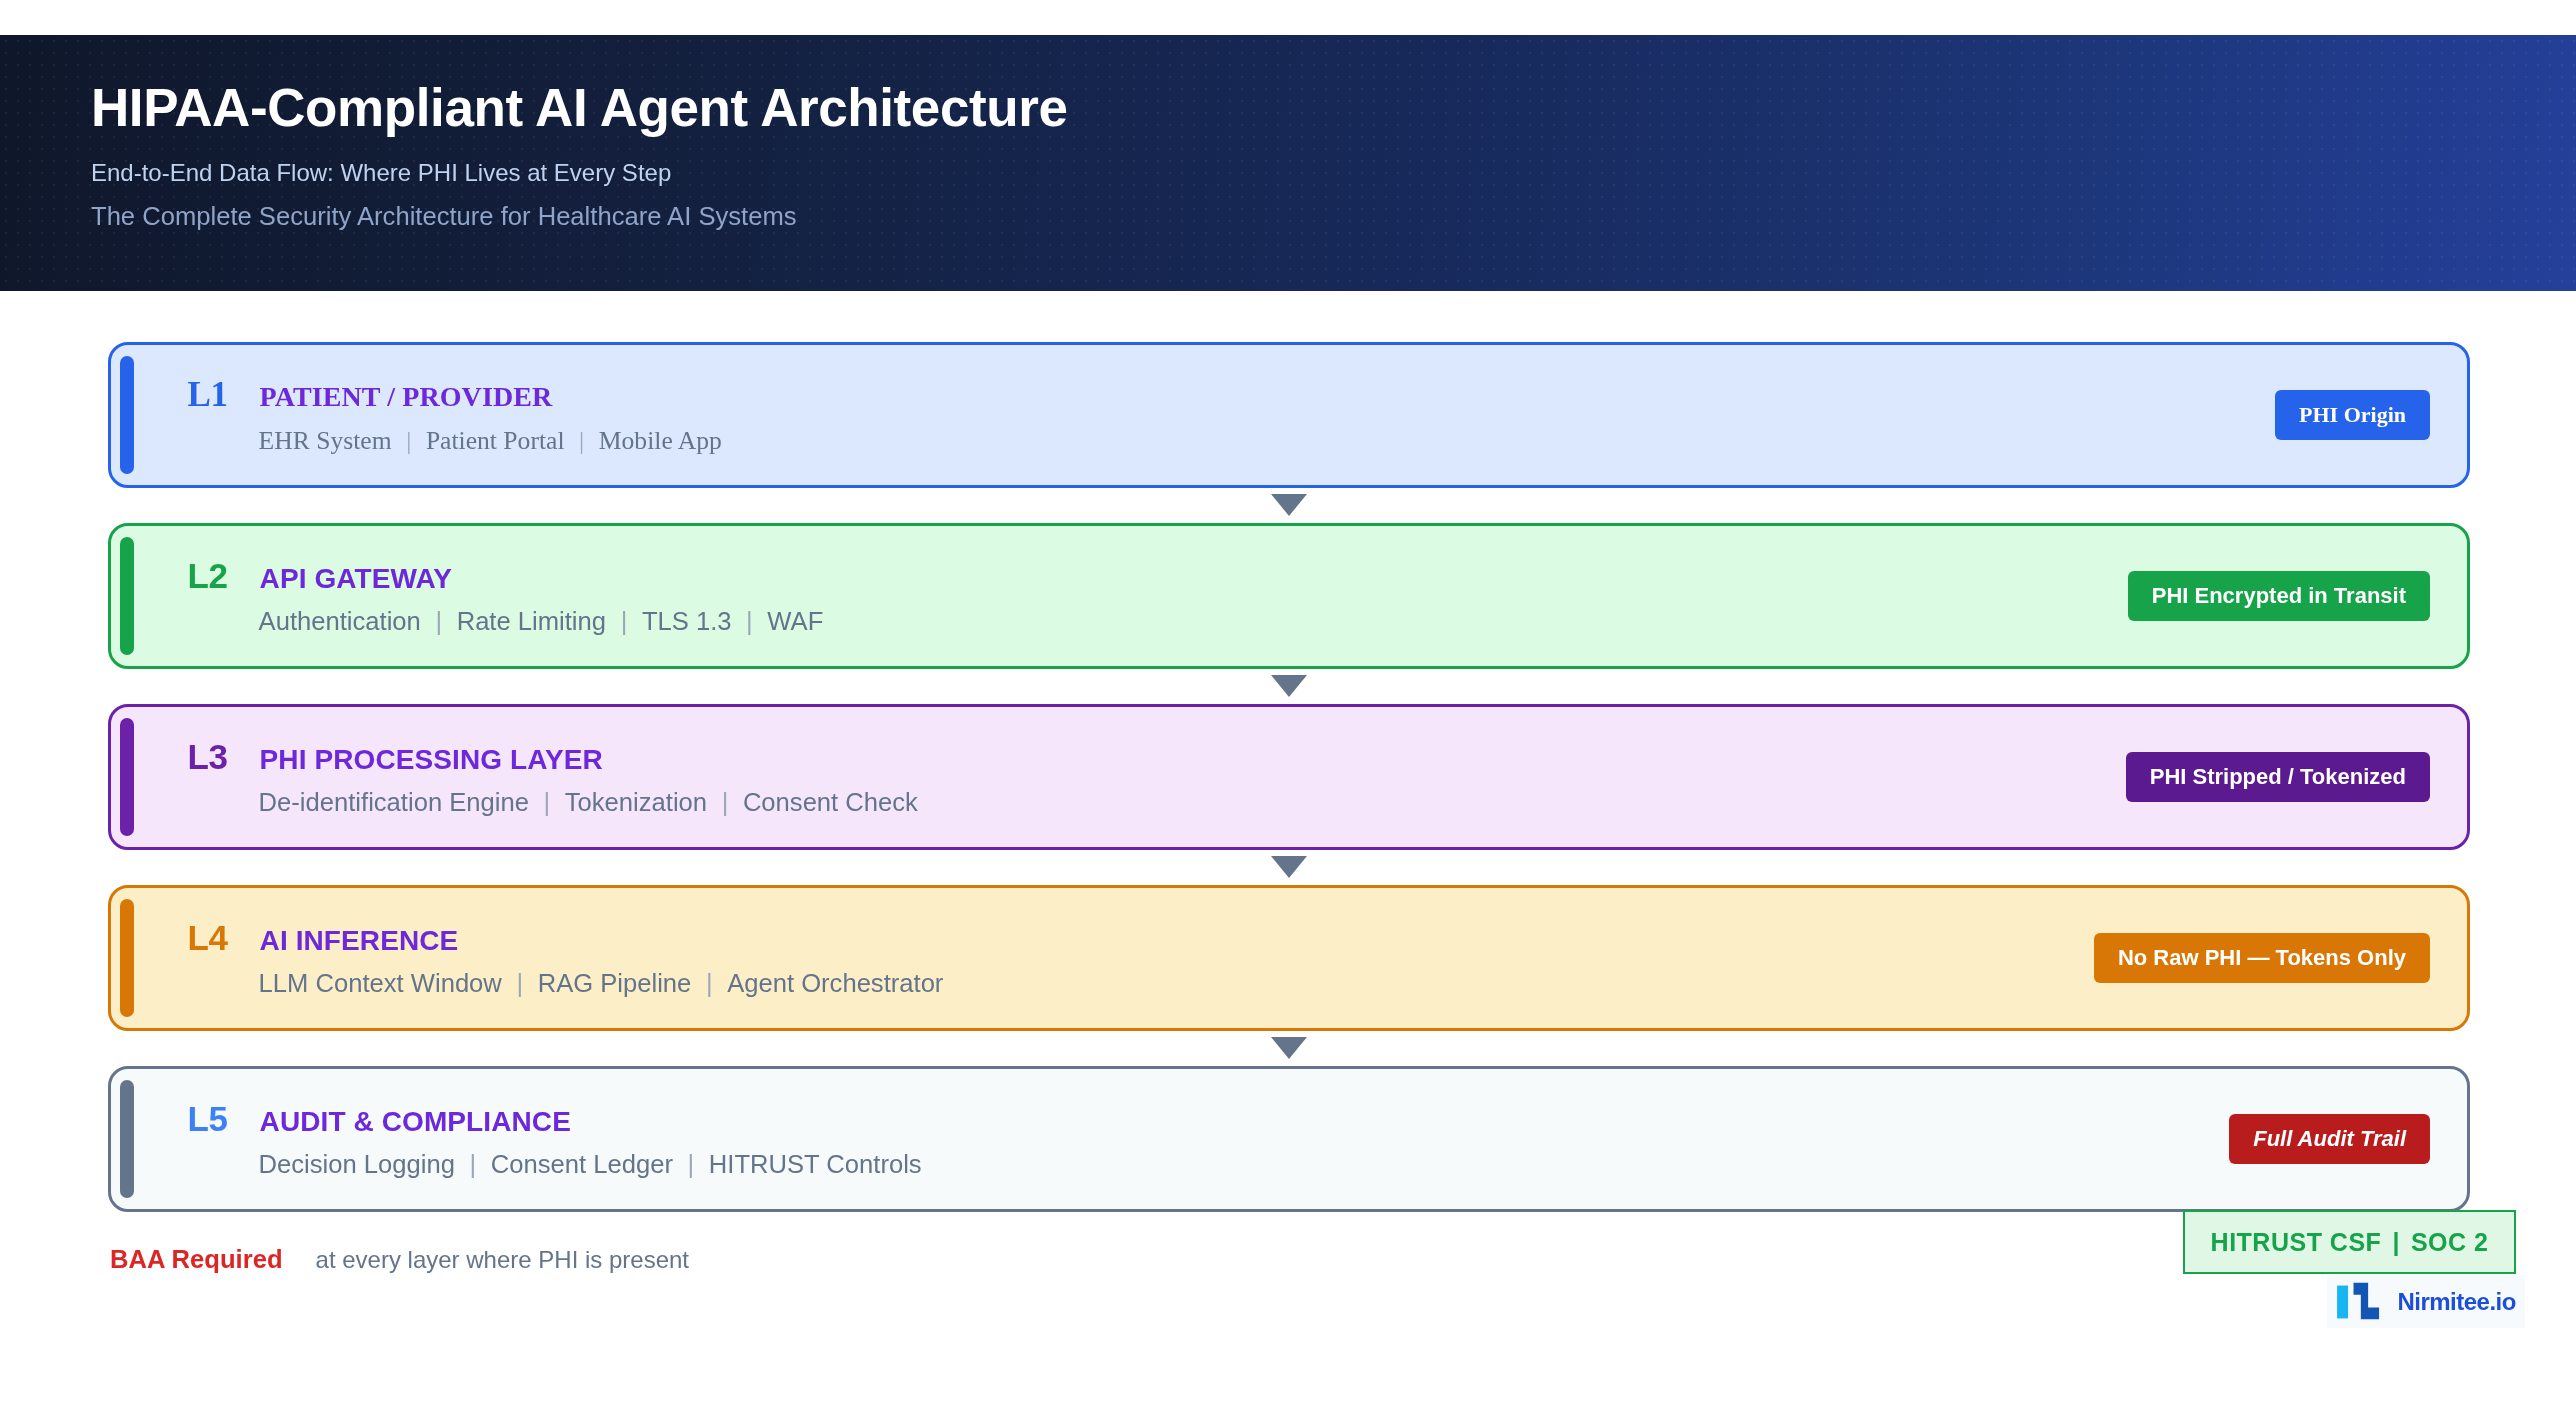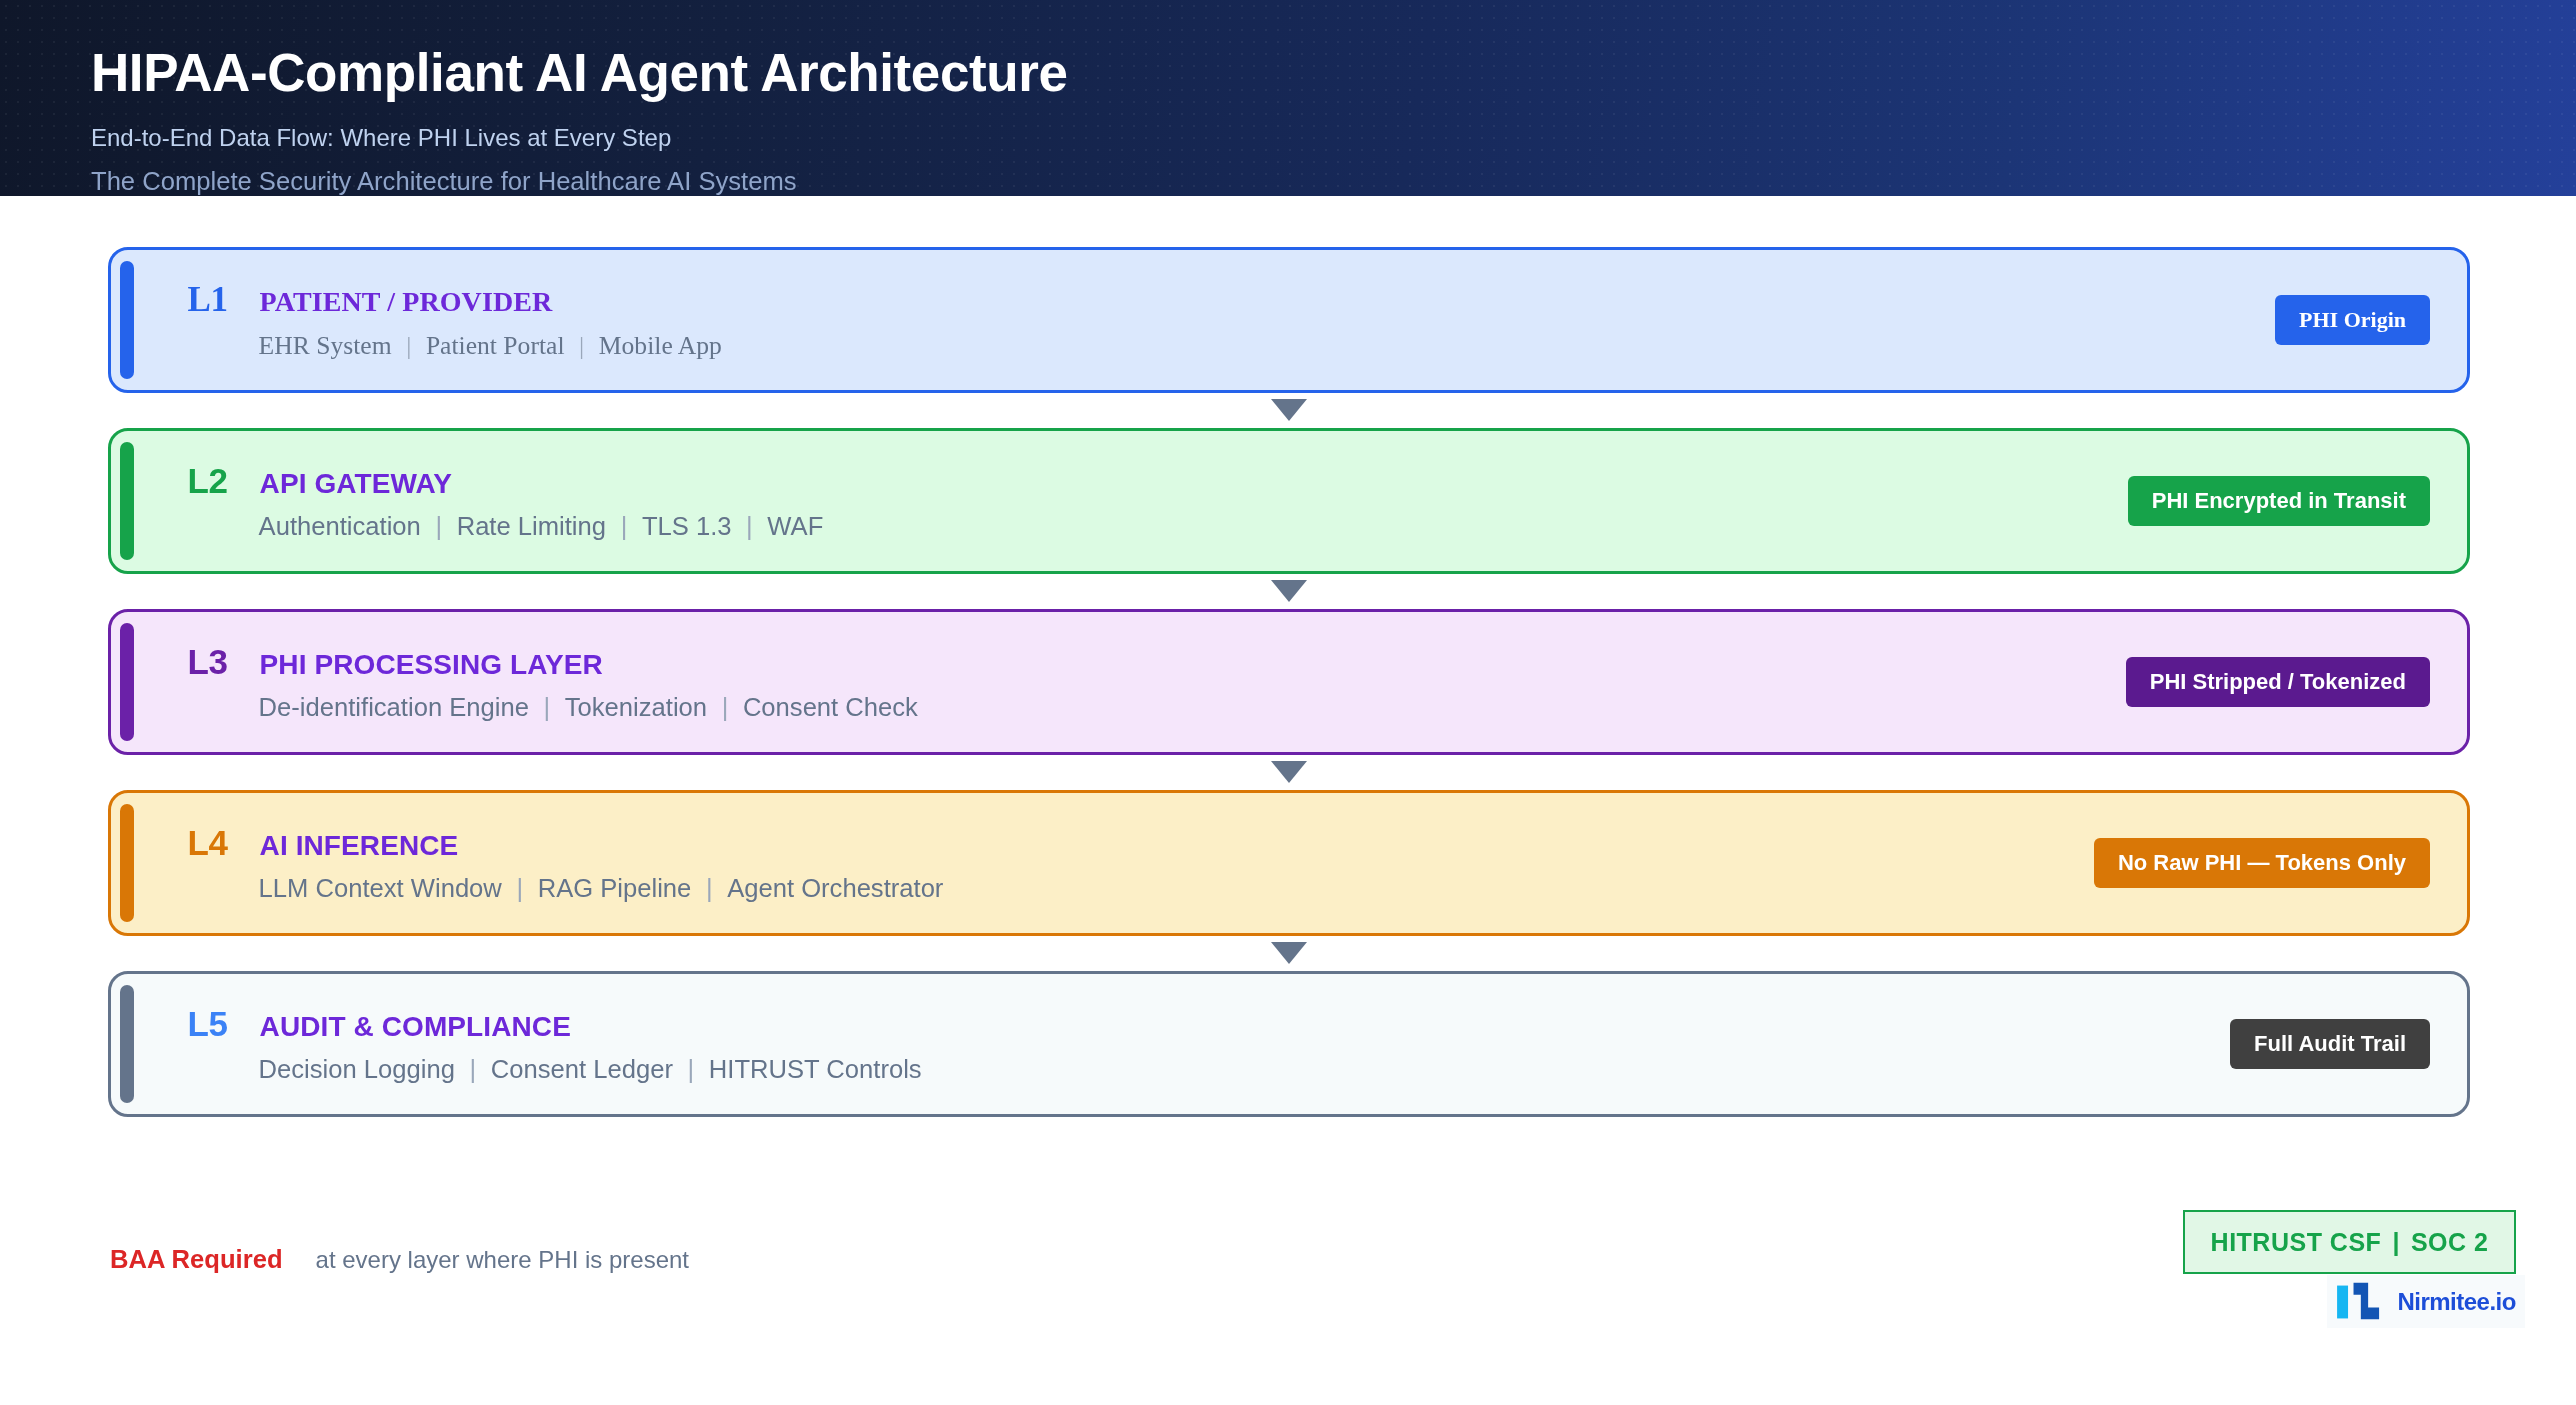--- a/index.html
+++ b/index.html
@@ -6,23 +6,24 @@
   html, body {
     width:2576px; height:1405px;
     background:#ffffff;
     font-family:"Liberation Sans", sans-serif;
     overflow:hidden;
   }
 
   
   .header {
     position:relative;
-    width:2576px; height:196px;
+    width:2576px; height:256px;
     background:linear-gradient(100deg,#0f172a 0%, #13203f 28%, #17295a 55%, #1c3576 78%, #24409a 100%);
     overflow:hidden;
+    margin-top:35px;
   }
   .header-dots {
     position:absolute; inset:0;
     background-image:radial-gradient(rgba(255,255,255,.055) 1.4px, transparent 1.5px);
     background-size:12px 12px;
     pointer-events:none;
   }
   .header-inner { position:relative; padding:42px 0 0 91px; }
   .h-title {
     font-size:53px; font-weight:bold; color:#ffffff;
@@ -244,21 +245,21 @@
               <span class="ltitle">AUDIT &amp; COMPLIANCE</span>
             </div>
             <div class="lsubs">
               <span>Decision Logging</span>
               <span class="sep">|</span>
               <span>Consent Ledger</span>
               <span class="sep">|</span>
               <span>HITRUST Controls</span>
             </div>
           </div>
-          <div class="badge" style="background: #404040;">Full Audit Trail</div>
+          <div class="badge" style="background: #b91c1c; font-style: italic;">Full Audit Trail</div>
         </div>
       </div>
     </div>
   </div>
 
 <div class="footer">
 
   <div class="baa">
     <span class="baa-strong">BAA Required</span>
     <span class="baa-text">at every layer where PHI is present</span>

